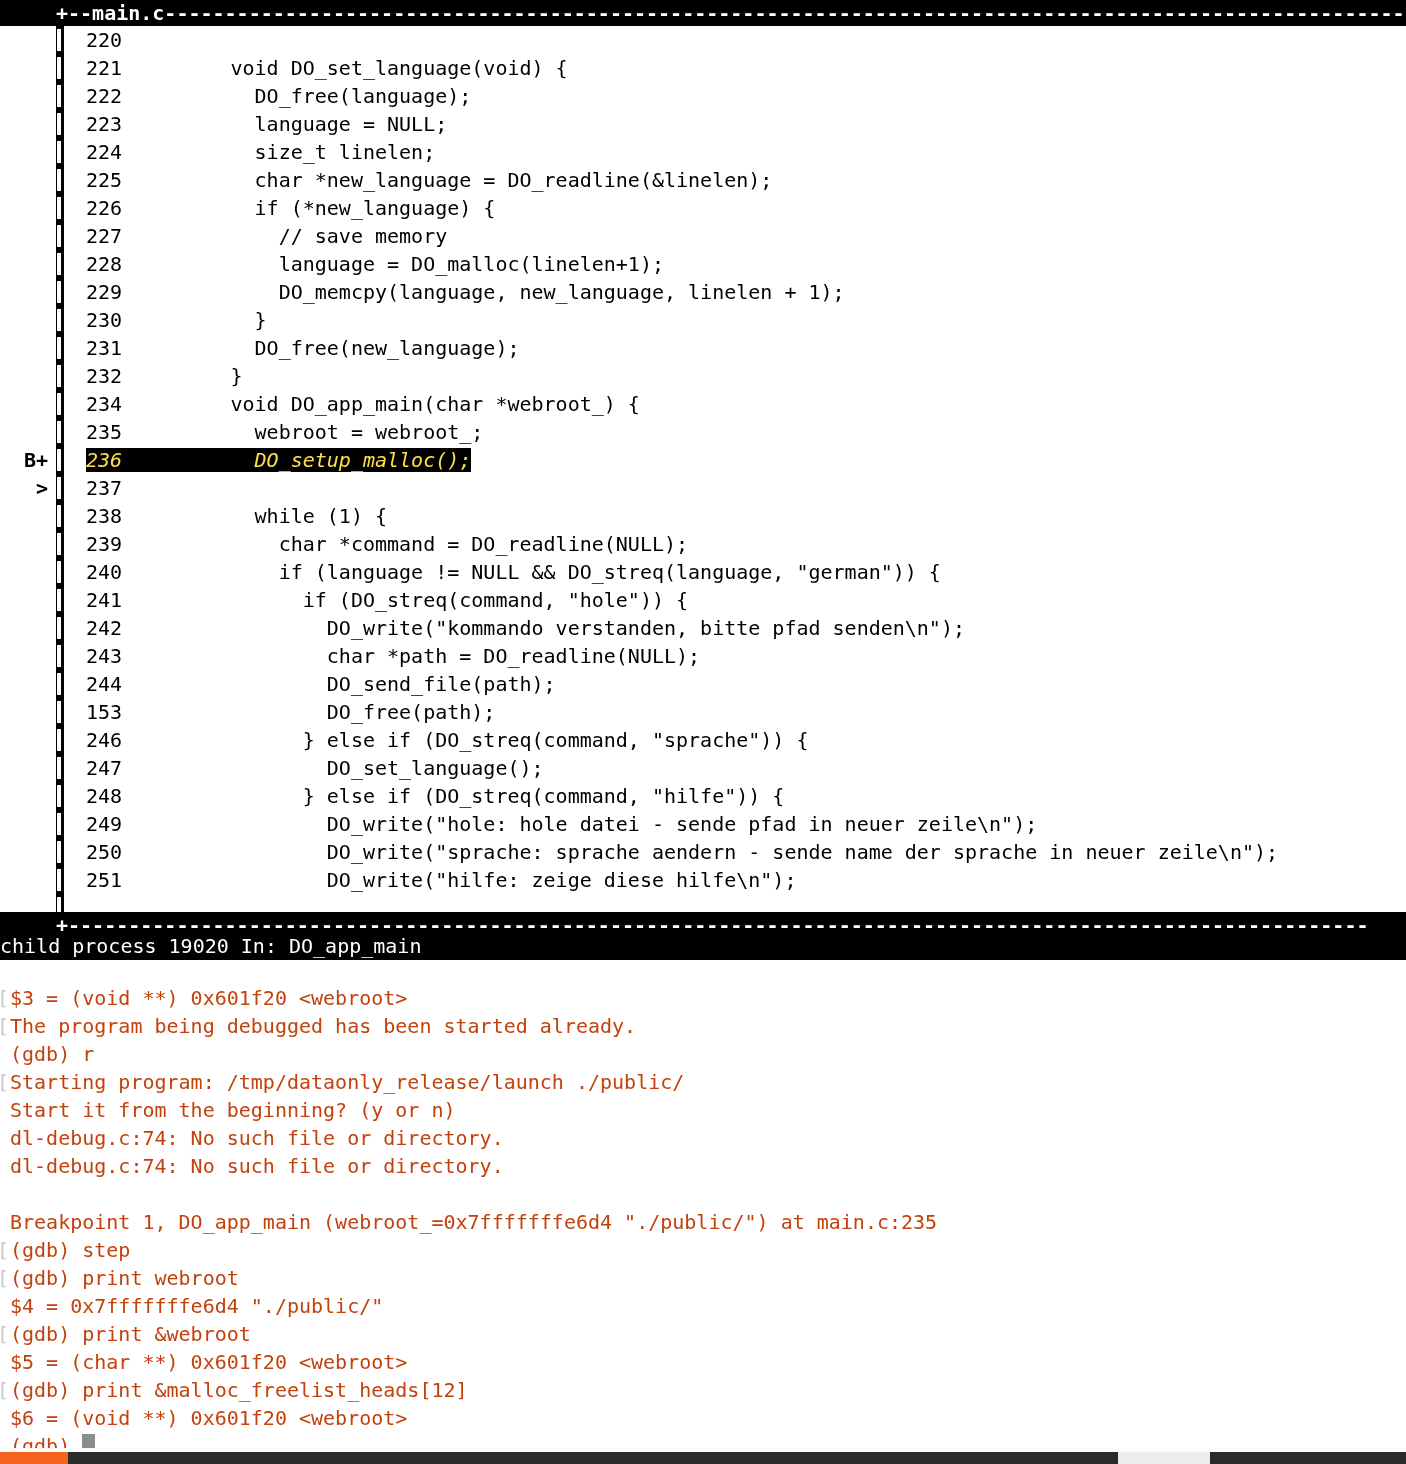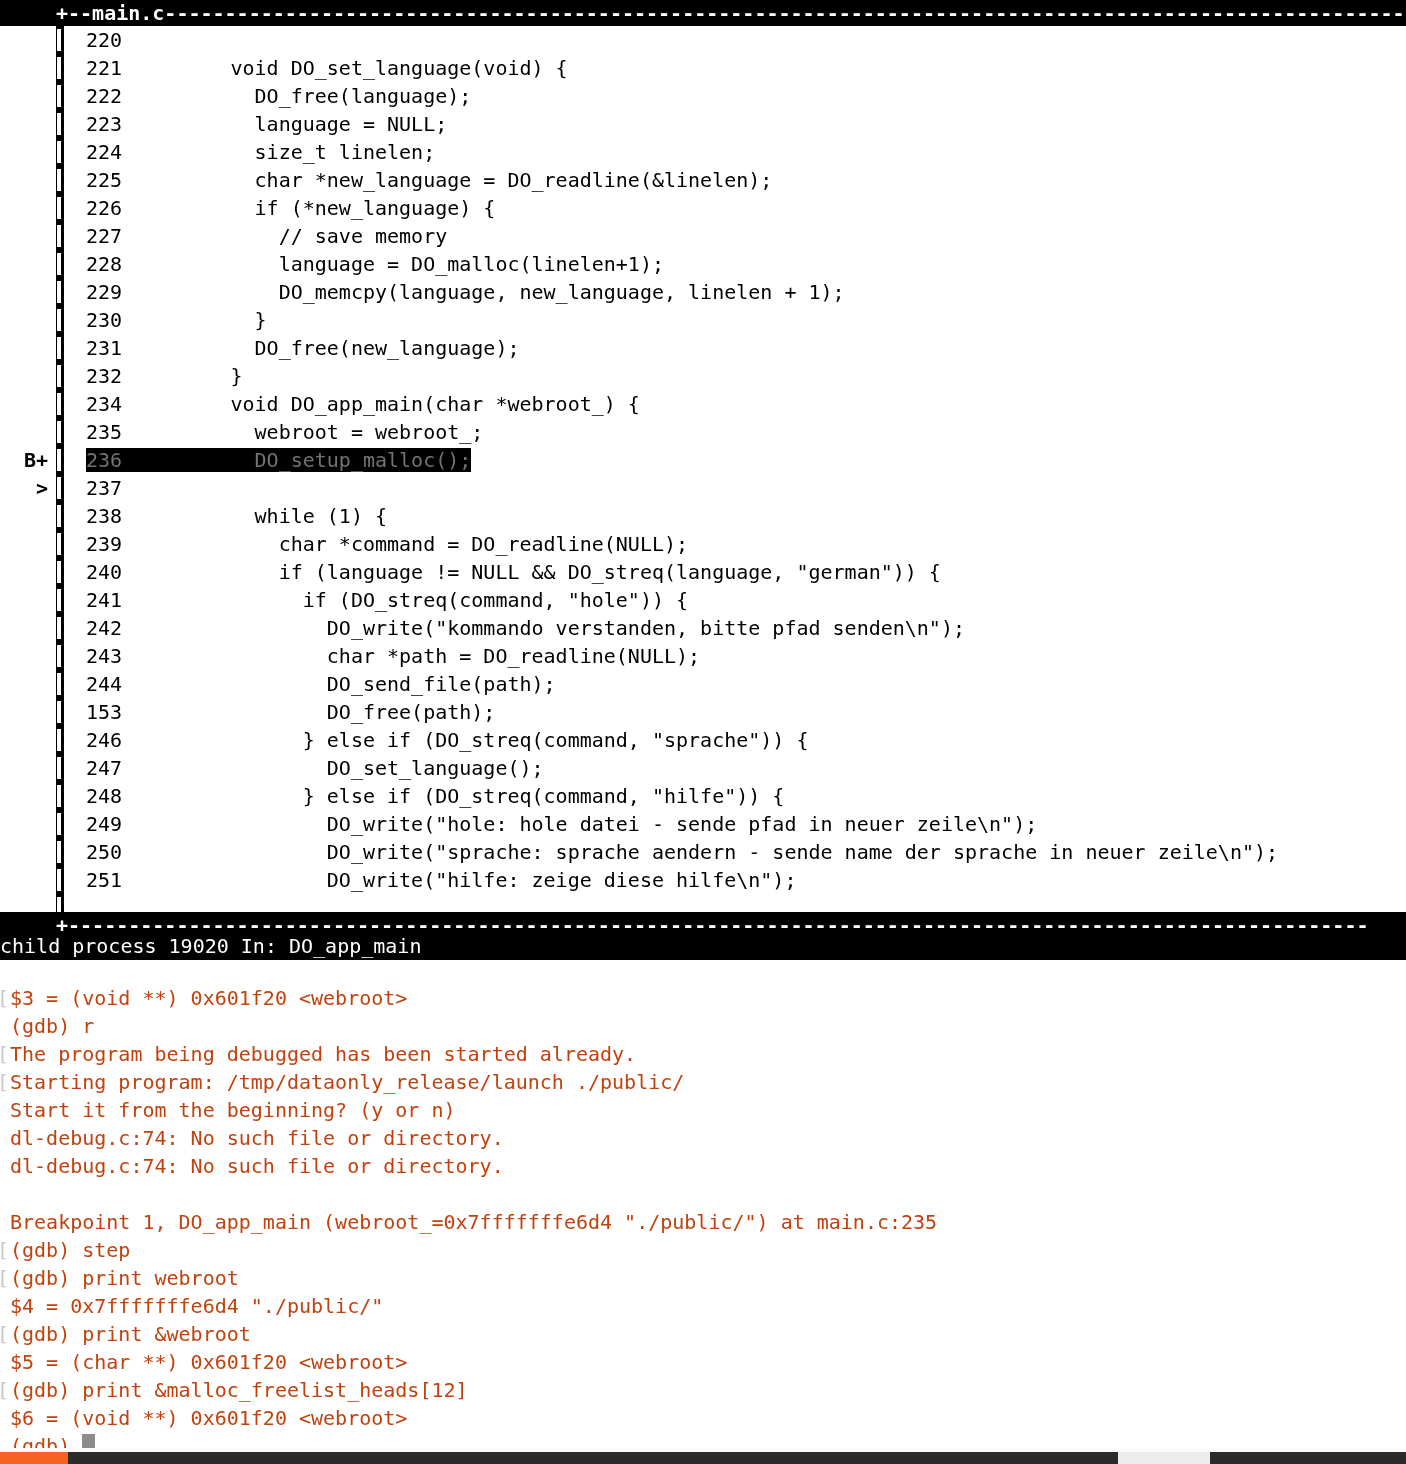--- a/index.html
+++ b/index.html
@@ -115,21 +115,22 @@
   .code-row {
     height: 28px;
     line-height: 28px;
     white-space: pre;
     color: #000000;
     background: transparent;
     font-size: 20px;
   }
   .code-row .hl {
     background: #000000;
-    color: #737373;
+    color: #fde047;
+    font-style: italic;
   }
 
   
   #tui-status {
     position: absolute;
     left: 0;
     top: 932px;
     width: 1406px;
     height: 28px;
     background: #000000;
@@ -321,22 +322,22 @@
       <div class="code-row"><span>251                 DO_write("hilfe: zeige diese hilfe\n");</span></div>
     </div>
 
   <div class="win-border" id="border-bottom"><span class="border-pad"></span><span>+------------------------------------------------------------------------------------------------------------</span></div>
 </div>
 
 <div id="tui-status">child process 19020 In: DO_app_main</div>
 
 <div id="tui-console">
     <div class="console-row clipped"><span>$3 = (void **) 0x601f20 &lt;webroot&gt;</span></div>
+    <div class="console-row clipped"><span>The program being debugged has been started already.</span></div>
     <div class="console-row"><span>(gdb) r</span></div>
-    <div class="console-row clipped"><span>The program being debugged has been started already.</span></div>
     <div class="console-row clipped"><span>Starting program: /tmp/dataonly_release/launch ./public/</span></div>
     <div class="console-row"><span>Start it from the beginning? (y or n)</span></div>
     <div class="console-row"><span>dl-debug.c:74: No such file or directory.</span></div>
     <div class="console-row"><span>dl-debug.c:74: No such file or directory.</span></div>
     <div class="console-row"><span></span></div>
     <div class="console-row"><span>Breakpoint 1, DO_app_main (webroot_=0x7fffffffe6d4 "./public/") at main.c:235</span></div>
     <div class="console-row clipped"><span>(gdb) step</span></div>
     <div class="console-row clipped"><span>(gdb) print webroot</span></div>
     <div class="console-row"><span>$4 = 0x7fffffffe6d4 "./public/"</span></div>
     <div class="console-row clipped"><span>(gdb) print &amp;webroot</span></div>

